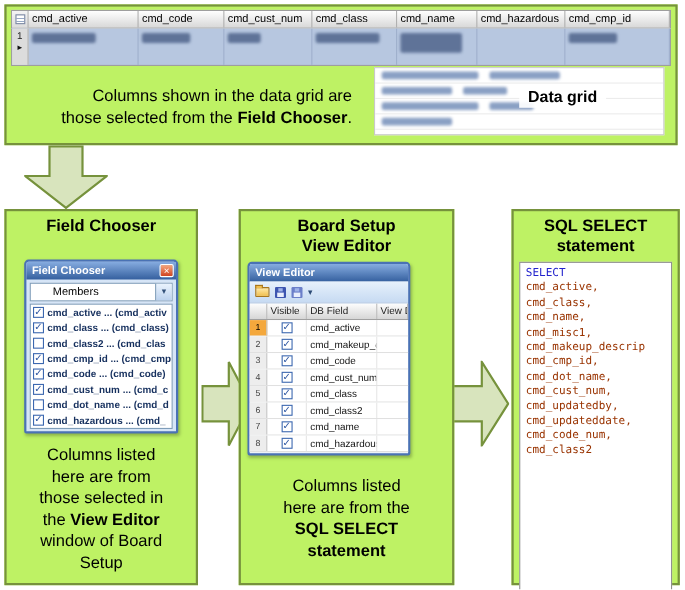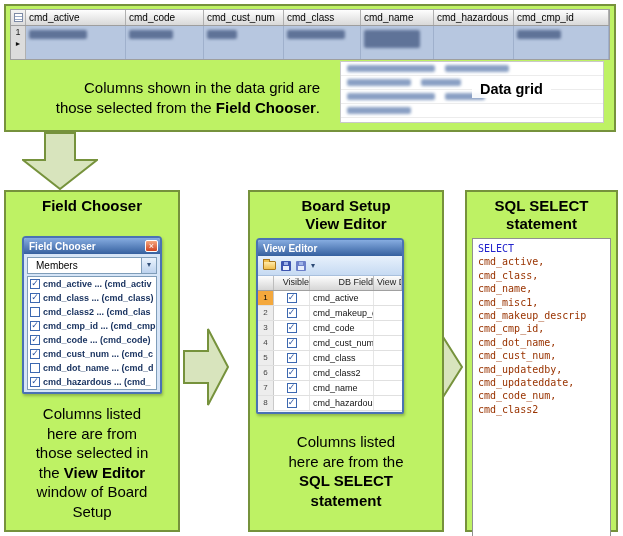--- a/index.html
+++ b/index.html
@@ -2,21 +2,21 @@
 <html><head>
 <meta charset="utf-8">
 <style>
   * { margin:0; padding:0; box-sizing:border-box; }
   body { font-family:"Liberation Sans",sans-serif; background:#ffffff; }
   #page { position:relative; width:623px; height:536px; background:#fff; overflow:hidden; }
 
   .panel { position:absolute; background:#bef264; border:2px solid #76923c; }
   #panel-top { left:4px; top:4px; width:612px; height:128px; }
   #panel-fc  { left:4px; top:190px; width:176px; height:342px; }
-  #panel-ve  { left:248px; top:190px; width:196px; height:342px; }
+  #panel-ve  { left:217px; top:190px; width:196px; height:342px; }
   #panel-sql { left:465px; top:190px; width:153px; height:342px; }
 
   .arrow { position:absolute; }
   #arrow-down { left:22px; top:132px; }
   #arrow-r1 { left:183px; top:328px; }
   #arrow-r2 { left:399px; top:328px; }
 
   
   .gridshot { position:absolute; left:4px; top:3px; width:600px; background:#fff; }
   .ghead { display:flex; height:17px; background:linear-gradient(#fefefe,#d8d8d8); border:1px solid #9e9e9e; }
@@ -47,40 +47,40 @@
 
   
   .win { position:absolute; background:#d6e5f7; border:2px solid #4a72b4; border-radius:4px 4px 2px 2px; box-shadow:1px 2px 3px rgba(0,0,0,.25); }
   .titlebar { height:16px; background:linear-gradient(#86ace0,#35609f); display:flex; align-items:center; padding:0 2px 0 5px; border-radius:2px 2px 0 0; }
   .title-text { color:#fff; font-size:10px; font-weight:bold; flex:1; white-space:nowrap; overflow:hidden; }
   .close-btn { width:13px; height:12px; background:linear-gradient(#f5a77e,#cf4320); border:1px solid #fff; border-radius:2px; color:#fff; font-size:9px; line-height:10px; text-align:center; }
 
   #fc-win { left:16px; top:44px; width:140px; height:158px; }
   .fc-body { padding:3px; }
   .dropdown { height:17px; background:#fff; border:1px solid #7f9db9; display:flex; align-items:center; }
-  .dd-value { flex:1; font-size:10px; padding-left:8px; color:#000; }
+  .dd-value { flex:1; font-size:10px; padding-left:20px; color:#000; }
   .dd-btn { width:15px; height:100%; background:linear-gradient(#eaf3fd,#bcd2ee); border-left:1px solid #7f9db9; font-size:8px; text-align:center; line-height:14px; color:#33517a; }
   .fc-list { margin-top:2px; background:#fff; border:1px solid #7f9db9; height:114px; overflow:hidden; }
   .fc-item { height:14px; display:flex; align-items:center; gap:3px; padding-left:2px; }
   .cb { width:10px; height:10px; background:#fff; border:1px solid #3c68b0; font-size:9px; line-height:9px; text-align:center; color:#2a53a0; flex:0 0 auto; }
   .cb[data-checked="true"]::after { content:"✓"; display:block; margin-top:-1px; }
   .fc-item-label { font-size:9px; font-weight:bold; color:#16305e; white-space:nowrap; overflow:hidden; }
 
   #ve-win { left:6px; top:46px; width:148px; height:176px; background:#eef4fb; }
   .ve-toolbar { height:20px; background:linear-gradient(#e7f1fc,#c6daf2); display:flex; align-items:center; gap:5px; padding:0 5px; border-bottom:1px solid #a9c0dd; }
   .icon-folder { width:13px; height:9px; background:linear-gradient(#ffe9a8,#f0bf4e); border:1px solid #a8761c; border-radius:1px; position:relative; }
   .icon-folder::before { content:""; position:absolute; left:-1px; top:-3px; width:5px; height:2px; background:#f0bf4e; border:1px solid #a8761c; border-bottom:none; }
   .icon-save { width:10px; height:10px; background:#3d55b0; border-radius:1px; position:relative; }
   .icon-save::before { content:""; position:absolute; left:3px; top:1px; width:4px; height:3px; background:#9fb3e8; }
   .icon-save::after { content:""; position:absolute; left:2px; bottom:1px; width:6px; height:4px; background:#e8eefc; }
   .icon-save.lite { background:#6b7fc9; }
   .tb-arrow { font-size:8px; color:#2c4a75; }
 
   .ve-ghead { display:flex; height:15px; background:linear-gradient(#fdfdfd,#d6d6d6); border-bottom:1px solid #a0a0a0; font-size:9px; color:#222; }
-  .vh { padding:1px 0 0 3px; border-right:1px solid #bdbdbd; white-space:nowrap; overflow:hidden;text-align:right; }
+  .vh { padding:1px 0 0 3px; border-right:1px solid #bdbdbd; white-space:nowrap; overflow:hidden; }
   .vsel{width:16px}.vvis{width:36px}.vdb{width:64px}.vvd{flex:1}
   .ve-row { display:flex; height:15px; background:#fff; border-bottom:1px solid #e0e0e0; font-size:9px; }
   .v-sel { width:16px; background:#ededed; border-right:1px solid #c9c9c9; text-align:center; font-size:8px; color:#444; line-height:14px; }
   .ve-row.current .v-sel { background:#f4a83c; color:#000; }
   .v-vis { width:36px; border-right:1px solid #e6e6e6; display:flex; align-items:center; justify-content:center; }
   .v-db { width:64px; border-right:1px solid #e6e6e6; padding:2px 0 0 3px; white-space:nowrap; overflow:hidden; color:#111; }
   .v-vd { flex:1; }
 
   
   #sql-box { position:absolute; left:5px; top:46px; width:139px; height:340px; background:#fff; border:1px solid #909090; padding:3px 5px; font-family:"DejaVu Sans Mono",monospace; font-size:10px; line-height:13.4px; color:#993300; overflow:hidden; }

